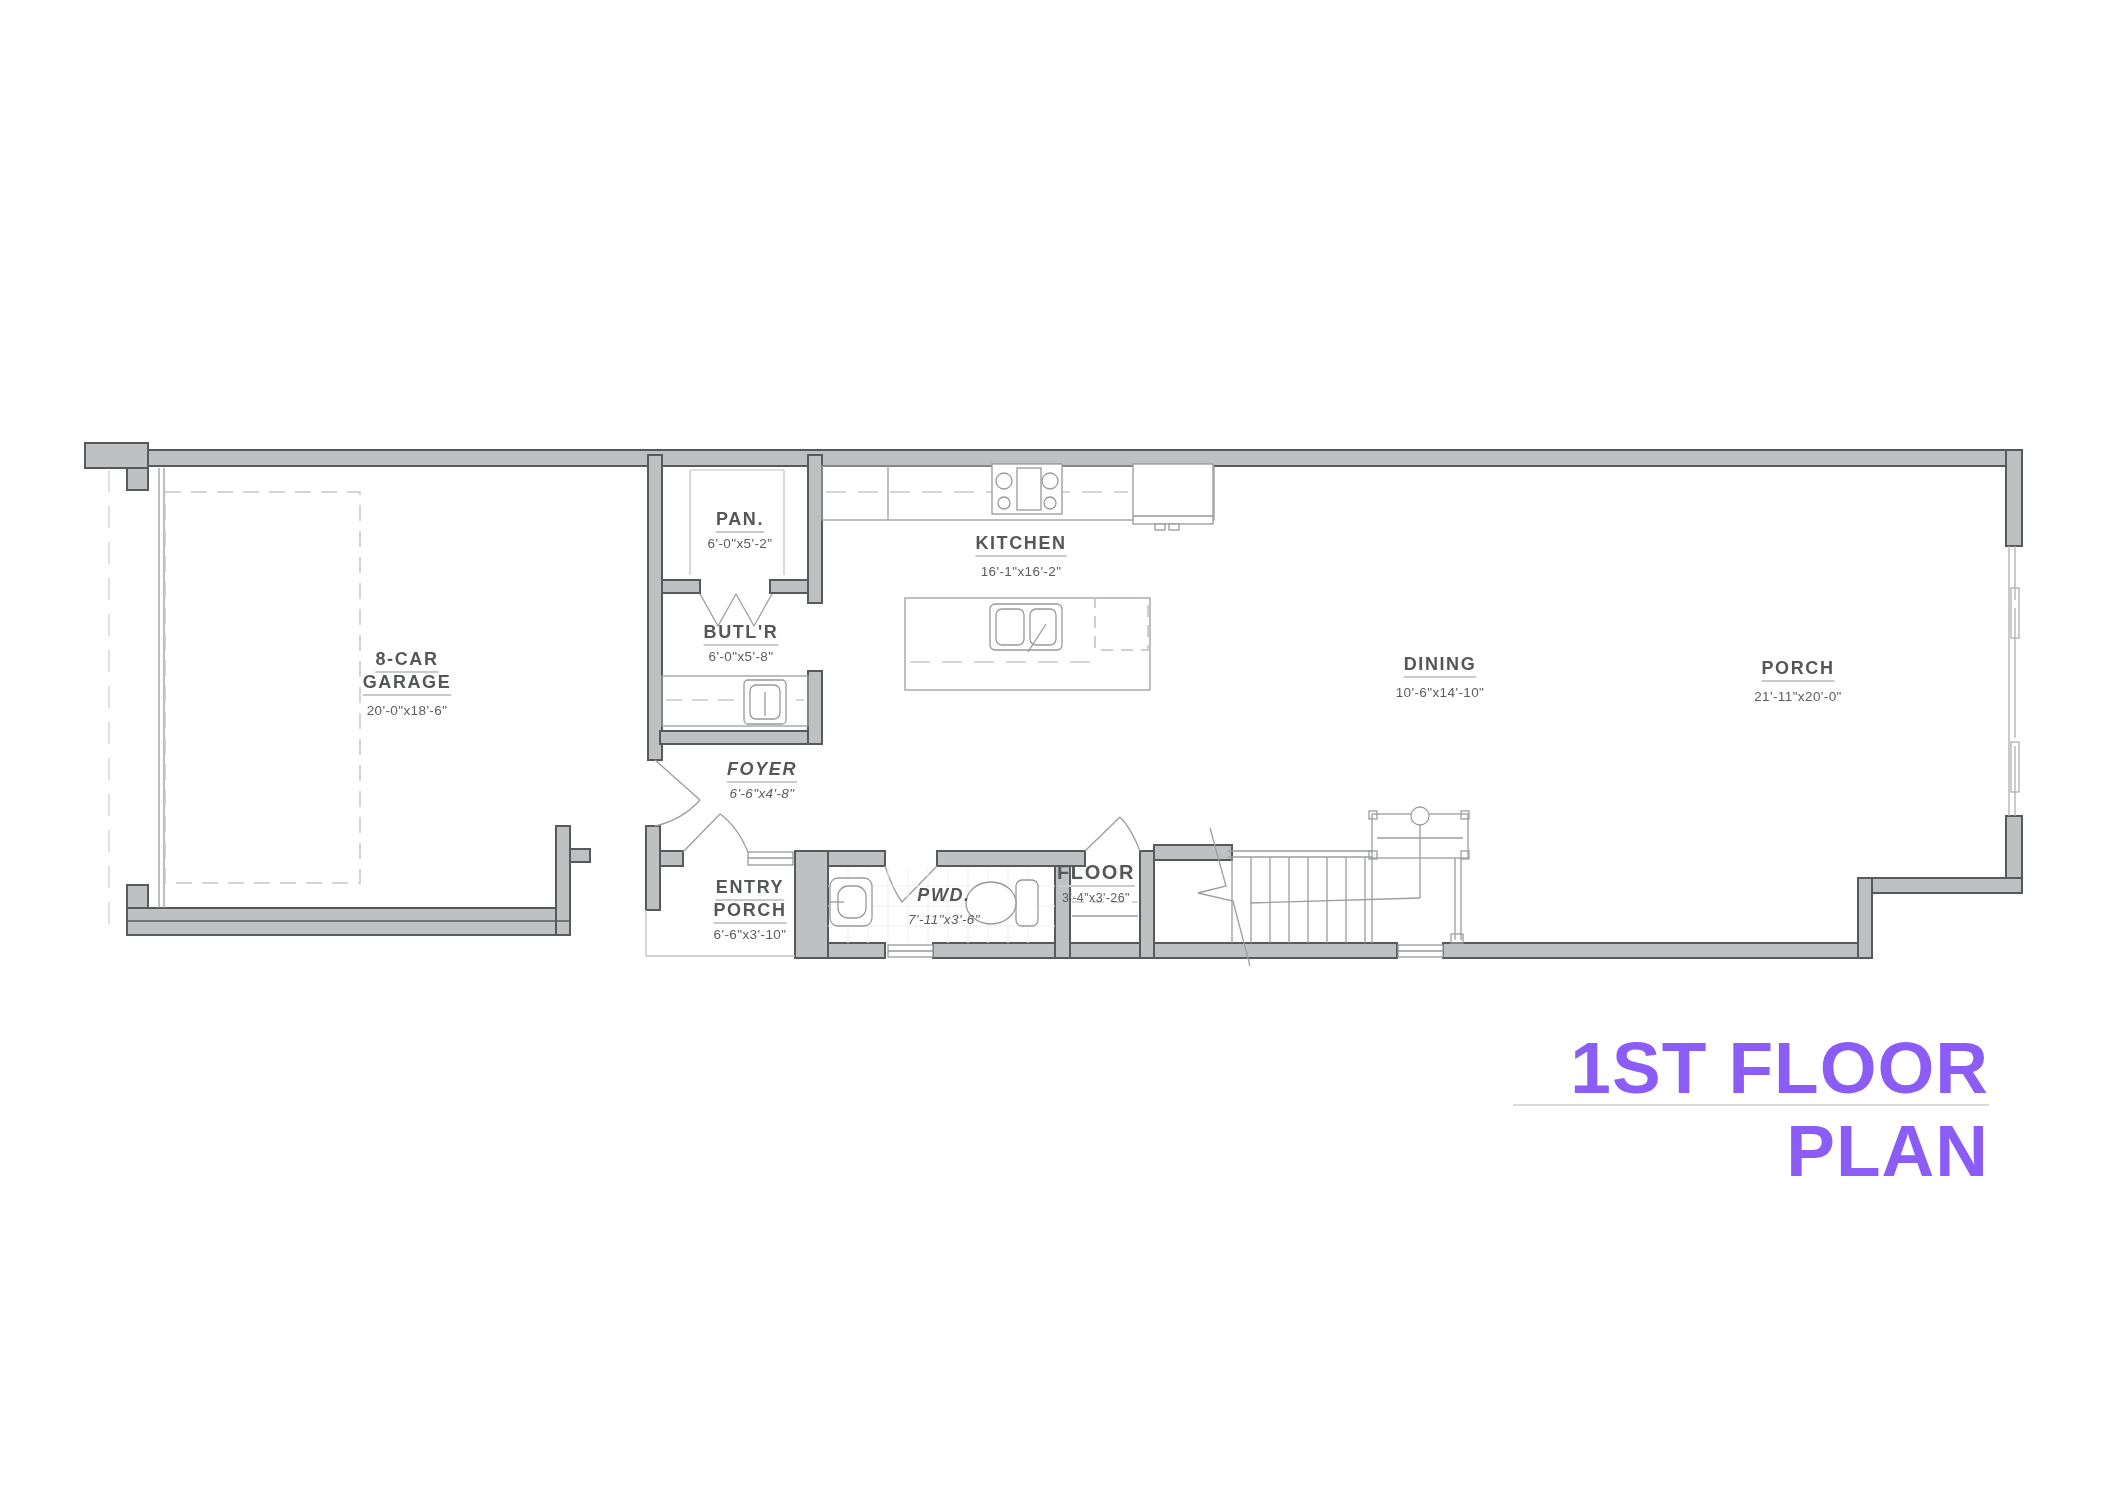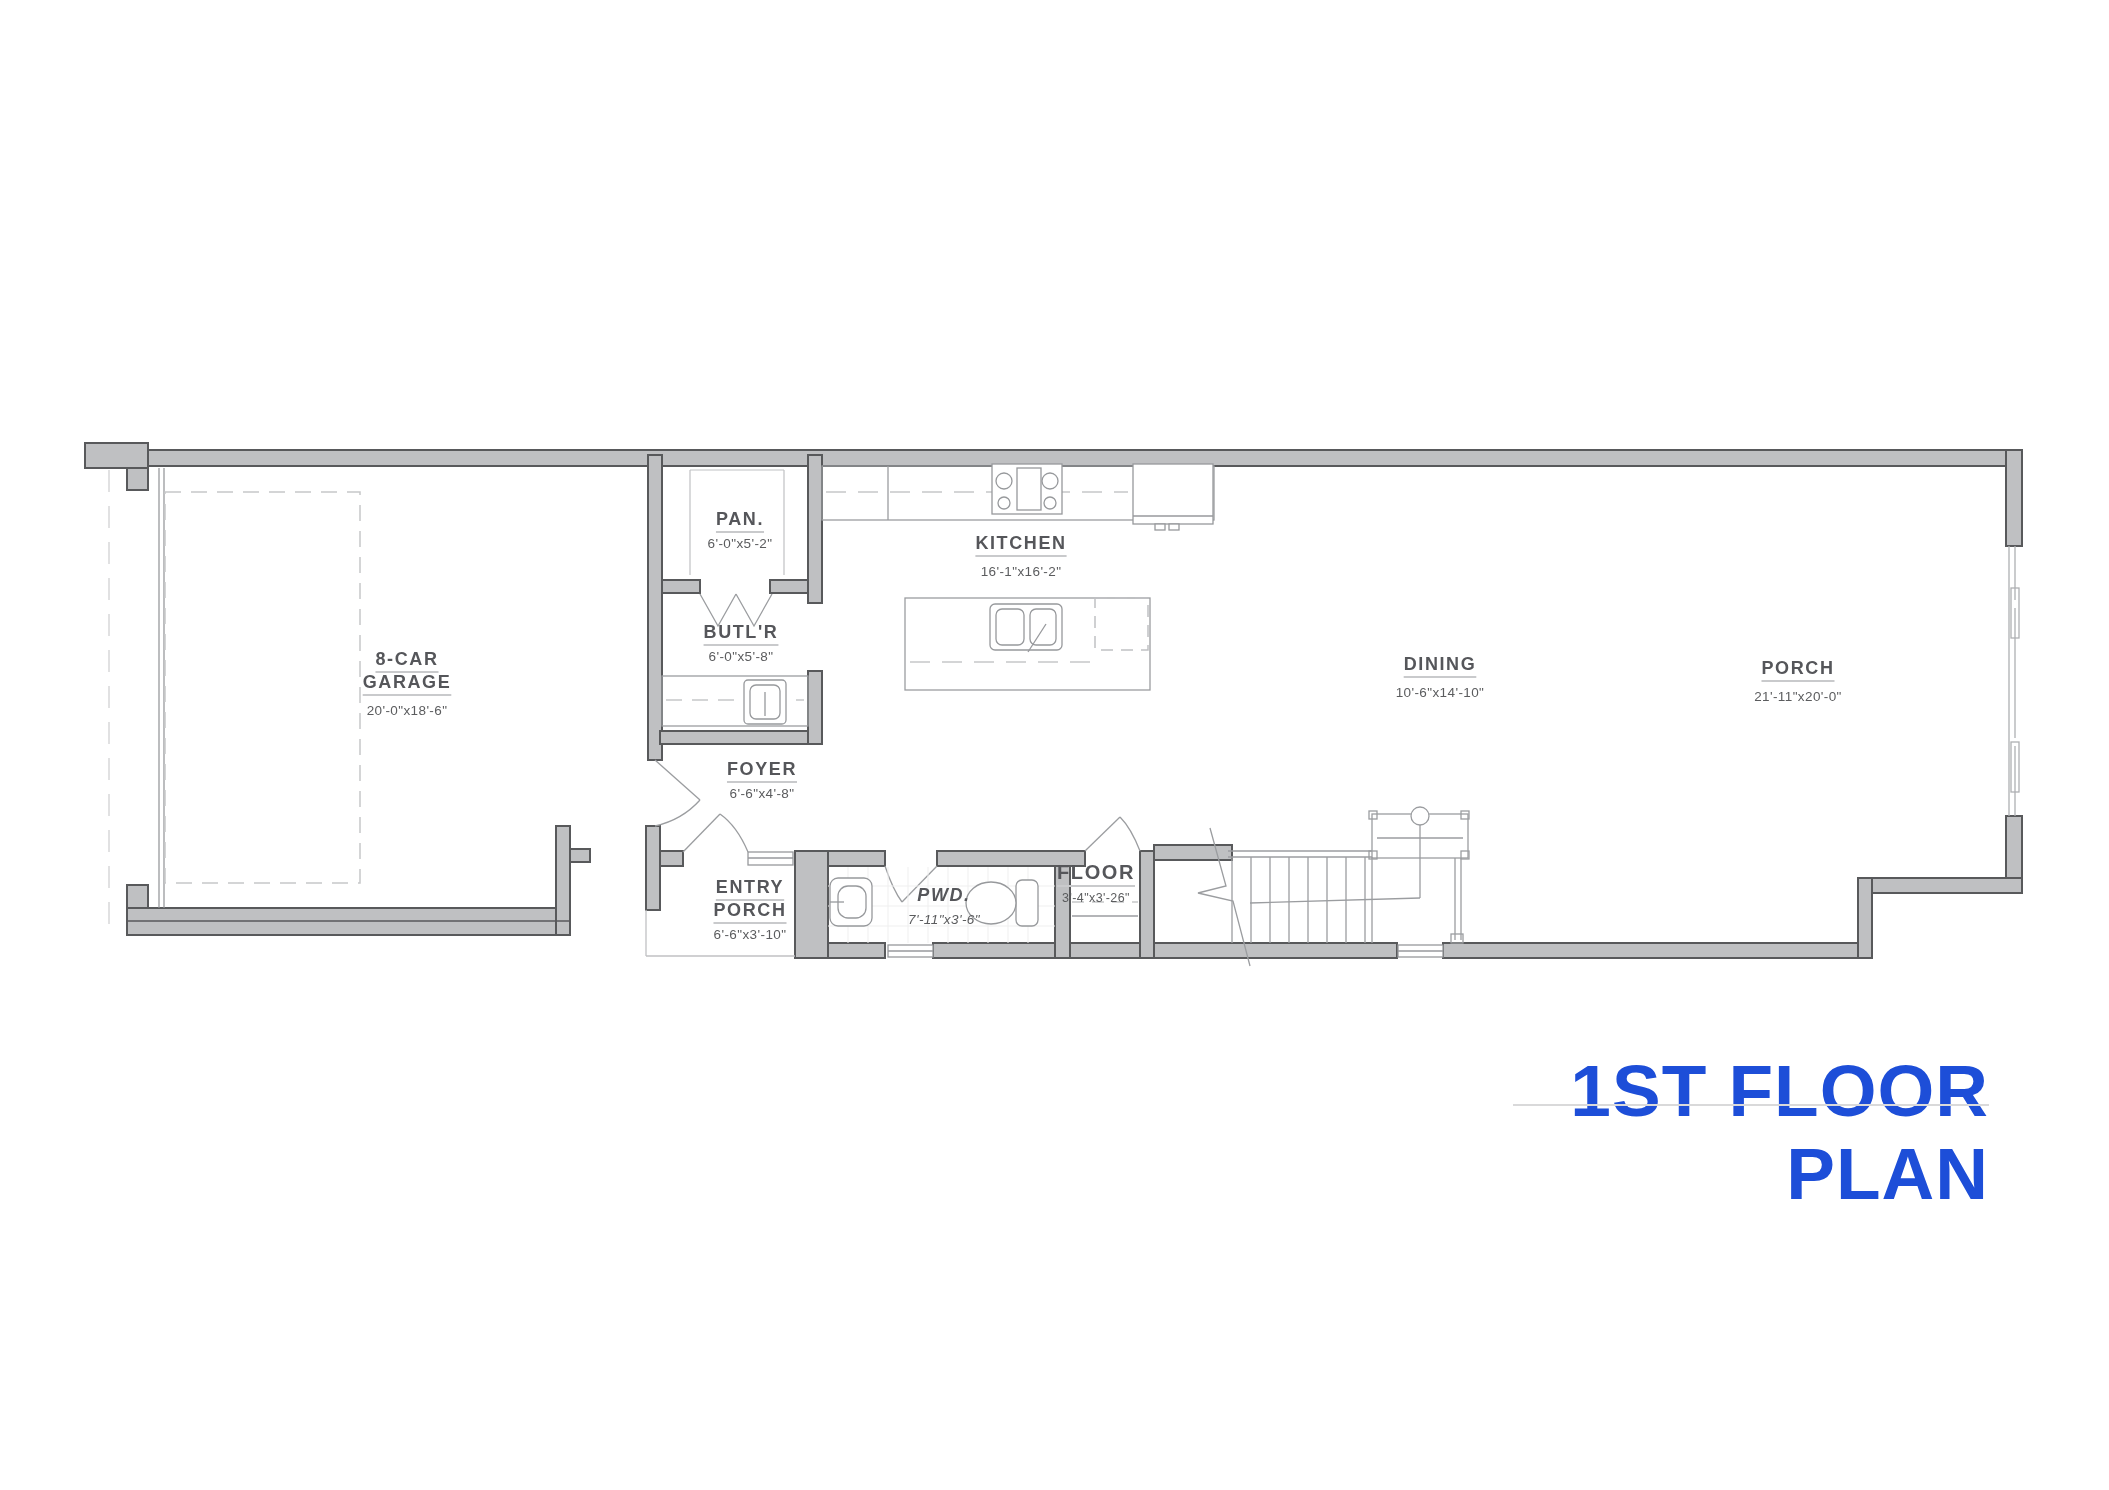--- a/index.html
+++ b/index.html
@@ -39,23 +39,22 @@
   }
   .tight .room-dims{margin-top:5px;}
   #plan-title{
     position:absolute;
     left:1513px;top:1026px;
     width:476px;
     text-align:right;
     font-size:73px;
     font-weight:bold;
     letter-spacing:1px;
-    color:#1d4ed8;
+    color:#8b5cf6;
     z-index:2;
-    margin-top:23px;
   }
   #title-rule{
     position:absolute;
     left:1513px;top:1104px;
     width:476px;height:2px;
     background:#d9d9da;
     z-index:2;
   }
 </style>
 </head>
@@ -287,21 +286,21 @@
   <div class="room-label" style="left:1440px;top:653px;width:220px;">
     <div class="room-name">DINING</div>
     <div class="room-dims">10'-6"x14'-10"</div>
   </div>
 
   <div class="room-label" style="left:1798px;top:657px;width:220px;">
     <div class="room-name">PORCH</div>
     <div class="room-dims">21'-11"x20'-0"</div>
   </div>
 
-  <div class="room-label tight" style="left:762px;top:758px;width:160px;">
+  <div class="room-label tight" style="left:762px;top:758px;width:160px;font-style:italic;">
     <div class="room-name">FOYER</div>
     <div class="room-dims">6'-6"x4'-8"</div>
   </div>
 
   <div class="room-label tight" style="left:750px;top:876px;width:120px;">
     <div class="room-name">ENTRY PORCH</div>
     <div class="room-dims">6'-6"x3'-10"</div>
   </div>
 
   <div class="room-label tight" style="left:944px;top:884px;width:160px;font-style:italic;">

